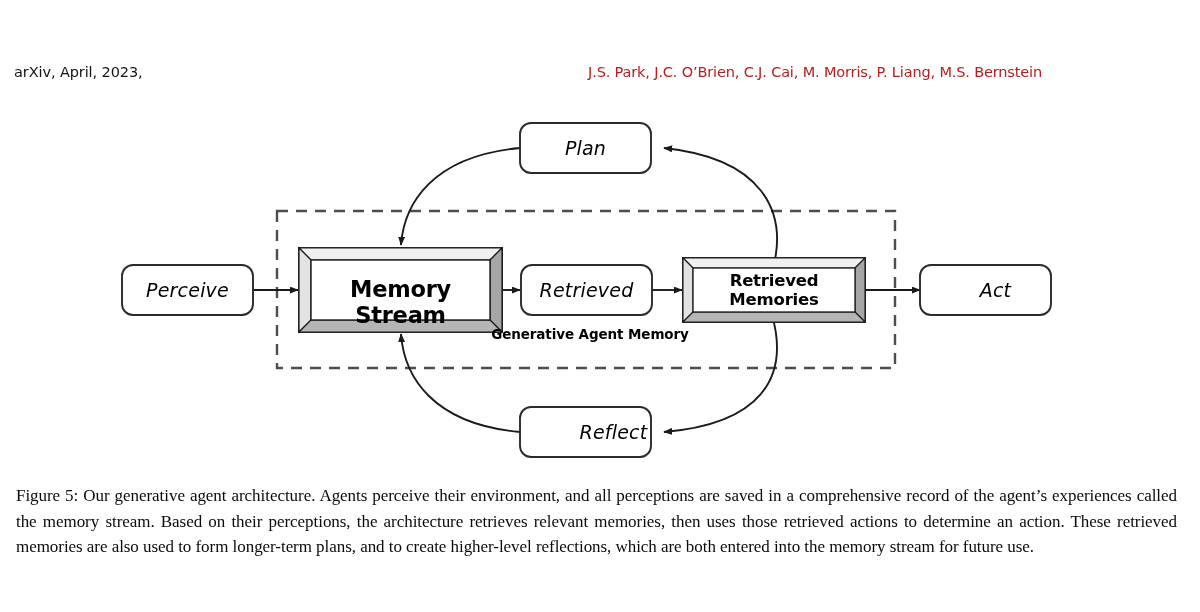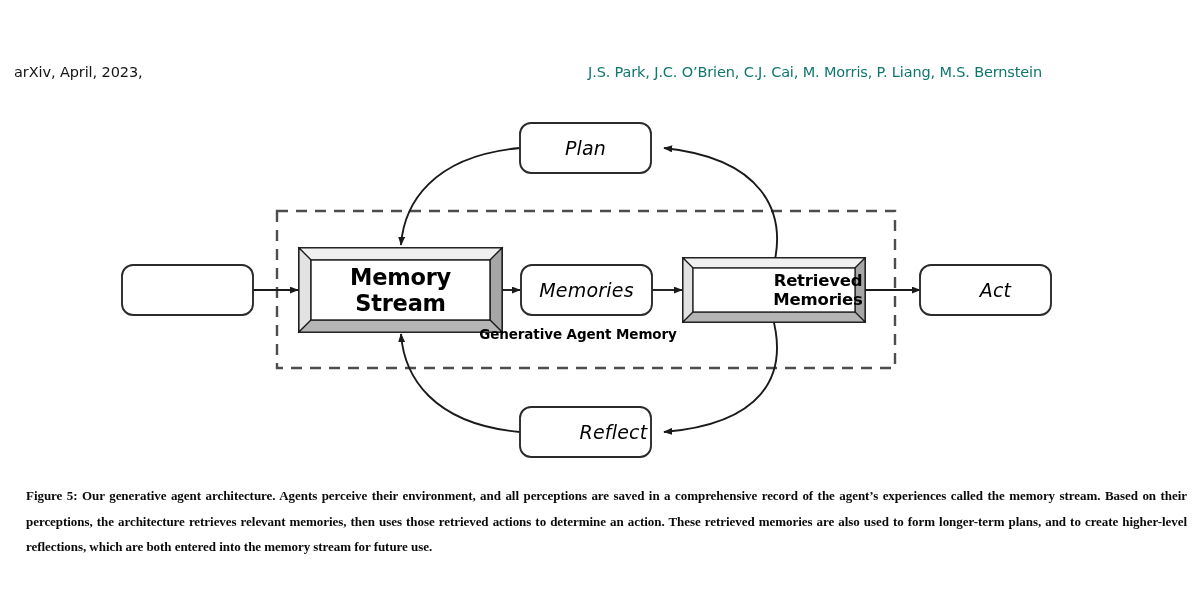--- a/index.html
+++ b/index.html
@@ -34,21 +34,21 @@
     color: #141414;
     white-space: nowrap;
   }
   #header-right {
     position: absolute;
     right: 42px;
     top: 0;
     font-family: "DejaVu Sans", sans-serif;
     font-size: 14.5px;
     letter-spacing: -0.15px;
-    color: #0f766e;
+    color: #b91c1c;
     white-space: nowrap;
   }
 
   
   #figure-area {
     position: absolute;
     left: 0;
     top: 100px;
     width: 1200px;
     height: 370px;
@@ -75,45 +75,45 @@
     font-style: italic;
     font-size: 19px;
     font-weight: 400;
     letter-spacing: 0.2px;
   }
   .lbl-bold {
     font-family: "DejaVu Sans", sans-serif;
     font-weight: bold;
     letter-spacing: -0.2px;
   }
-  #lbl-memory-stream { font-size: 22.5px; }
-  #lbl-retrieved     { font-size: 16.5px; padding-left: 44px; }
+  #lbl-memory-stream { font-size: 22.5px; margin-top: 12px; }
+  #lbl-retrieved     { font-size: 16.5px; }
 
   #lbl-region {
     position: absolute;
-    left: 468px;
+    left: 480px;
     top: 226px;
     width: 220px;
     font-family: "DejaVu Sans", sans-serif;
     font-weight: bold;
     font-size: 13.5px;
     letter-spacing: -0.1px;
     text-align: center;
     color: #000000;
   }
 
   
   #caption {
     position: absolute;
-    left: 26px;
+    left: 16px;
     top: 483px;
     width: 1161px;
     font-family: "Liberation Serif", serif;
-    font-weight: bold;
-    font-size: 13px;
+    font-weight: normal;
+    font-size: 17px;
     line-height: 25.6px;
     text-align: justify;
     color: #0a0a0a;
     letter-spacing: -0.05px;
   }
 </style>
 </head>
 <body>
 
 <div id="page-header">
@@ -171,24 +171,25 @@
     <g>
       <rect x="683" y="158" width="182" height="64" fill="#ffffff" stroke="#1a1a1a" stroke-width="1.8"></rect>
       <polygon points="683,158 865,158 855,168 693,168" fill="#f0f0f0" stroke="#1a1a1a" stroke-width="1.1"></polygon>
       <polygon points="683,158 693,168 693,212 683,222" fill="#e2e2e2" stroke="#1a1a1a" stroke-width="1.1"></polygon>
       <polygon points="865,158 865,222 855,212 855,168" fill="#a6a6a6" stroke="#1a1a1a" stroke-width="1.1"></polygon>
       <polygon points="683,222 693,212 855,212 865,222" fill="#b5b5b5" stroke="#1a1a1a" stroke-width="1.1"></polygon>
       <rect x="693" y="168" width="162" height="44" fill="#ffffff" stroke="#1a1a1a" stroke-width="1.3"></rect>
     </g>
   </svg>
 
+  <div class="box-label lbl-italic" id="lbl-perceive" style="left:122px; top:165px; width:131px; height:50px;">Perceive</div>
 
   <div class="box-label lbl-bold" id="lbl-memory-stream" style="left:311px; top:160px; width:179px; height:60px;">Memory Stream</div>
 
-  <div class="box-label lbl-italic" id="lbl-retrieve" style="left:521px; top:165px; width:131px; height:50px;">Memories</div>
+  <div class="box-label lbl-italic" id="lbl-retrieve" style="left:521px; top:165px; width:131px; height:50px;">Retrieved</div>
 
   <div class="box-label lbl-bold" id="lbl-retrieved" style="left:693px; top:168px; width:162px; height:44px;">Retrieved Memories</div>
 
   <div class="box-label lbl-italic" id="lbl-act" style="left:920px; top:165px; width:151px; height:50px;">Act</div>
 
   <div class="box-label lbl-italic" id="lbl-plan" style="left:520px; top:23px; width:131px; height:50px;">Plan</div>
 
   <div class="box-label lbl-italic" id="lbl-reflect" style="left:520px; top:307px; width:131px; height:50px;padding-left:28px;">Reflect</div>
 
   <div id="lbl-region">Generative Agent Memory</div>

